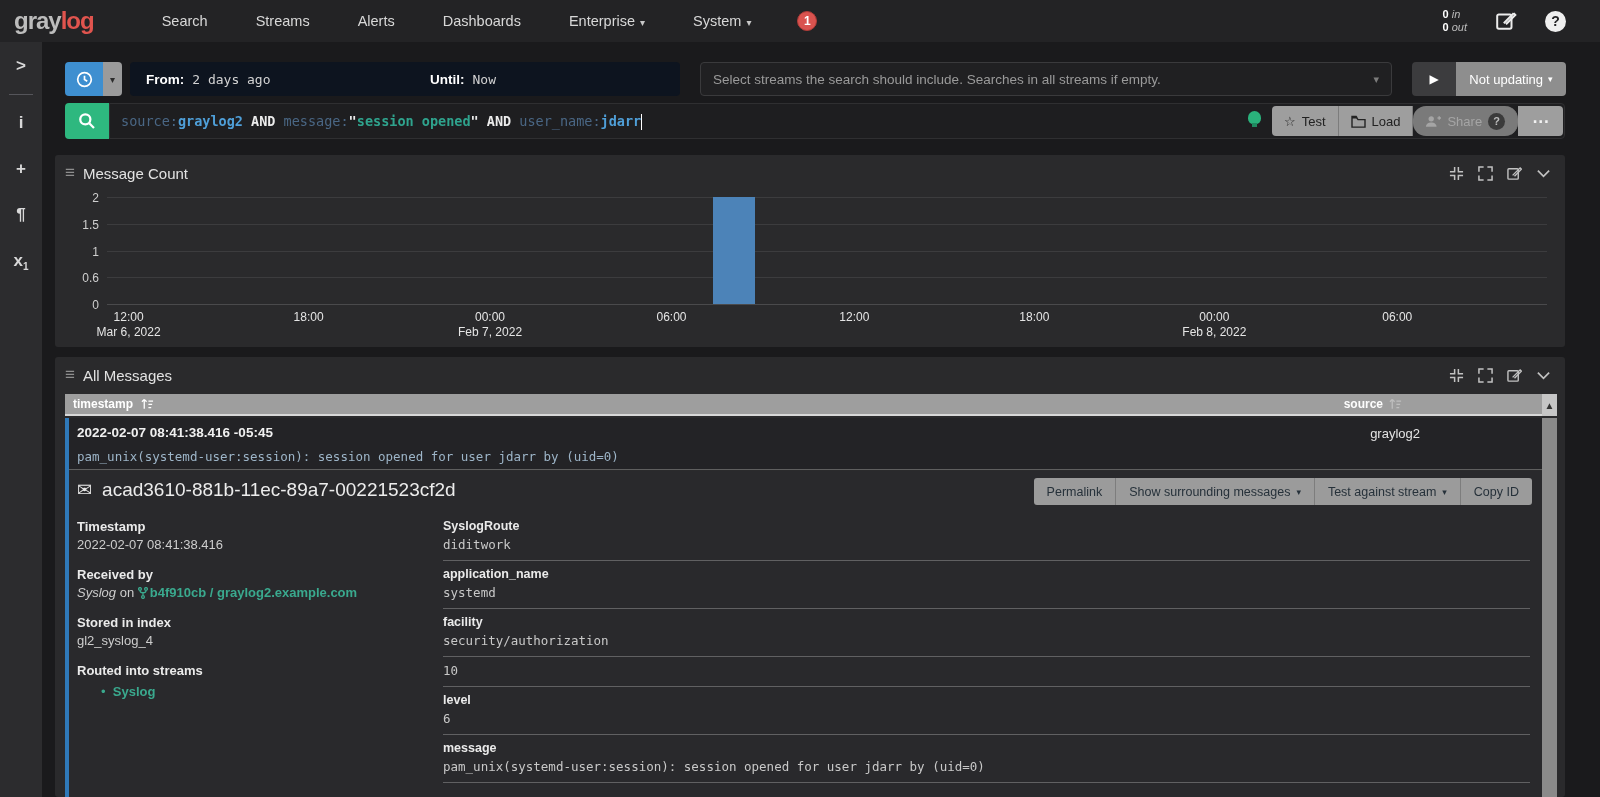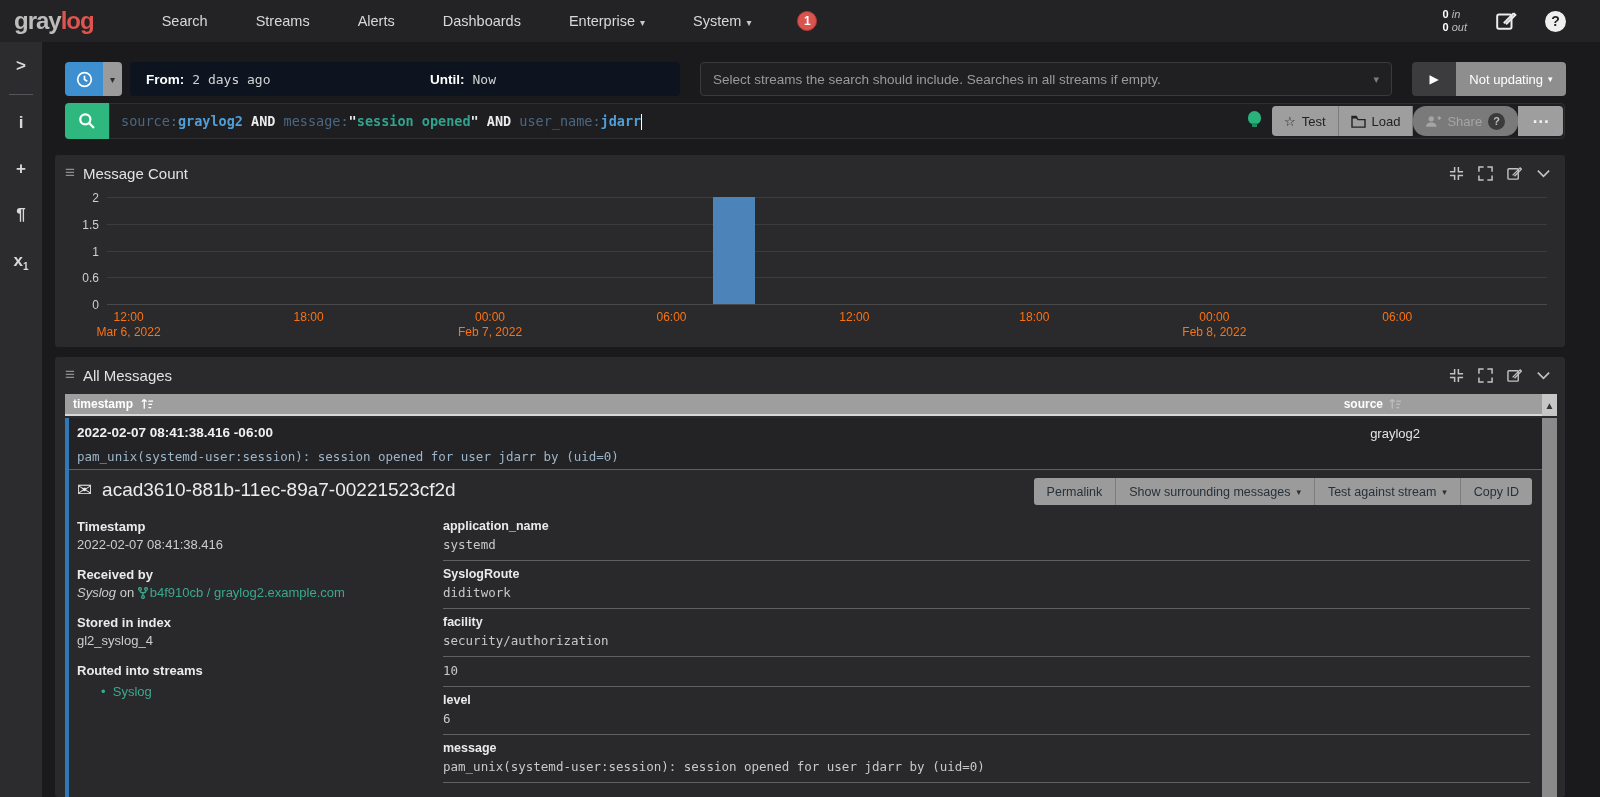--- a/index.html
+++ b/index.html
@@ -93,21 +93,21 @@
   .w-icon { color:#c2c2c2; cursor:pointer; width:15px; height:15px; }
 
   
   .y-axis { position:absolute; top:43px; left:0; width:44px; height:107px; }
   .y-label { position:absolute; right:0; transform:translateY(50%); font-size:12px; color:#cfcfcf; }
   .chart-plot { position:absolute; top:43px; left:52px; right:18px; height:107px; }
   .gridline { position:absolute; left:0; right:0; height:1px; background:#3c3c3e; }
   .gridline.base { background:#4a4a4c; }
   .bar { position:absolute; bottom:1px; background:#4c83b8; }
   .x-axis { position:absolute; top:155px; left:52px; right:18px; height:34px; }
-  .x-tick { position:absolute; transform:translateX(-50%); text-align:center; font-size:12px; color:#f97316; line-height:15px; }
+  .x-tick { position:absolute; transform:translateX(-50%); text-align:center; font-size:12px; color:#e5e5e5; line-height:15px; }
 
   
   .msg-table { position:absolute; left:10px; right:8px; top:37px; bottom:0; }
   .tbl-header { position:absolute; top:0; left:0; right:15px; height:22px; background:#9e9e9e;
     border-bottom:2px solid #d8d8d8; display:flex; align-items:center; }
   .th-ts { margin-left:8px; font-size:12px; font-weight:bold; color:#fff; display:flex; gap:8px; align-items:center; }
   .th-src { position:absolute; right:140px; font-size:12px; font-weight:bold; color:#fdfdfd; display:flex; gap:6px; align-items:center; }
   .sort-icon { width:13px; height:12px; }
   .sort-dim { opacity:.45; }
   .scroll-up { position:absolute; top:0; right:0; width:15px; height:22px; background:#c6c6c6;
@@ -126,21 +126,21 @@
   .detail-actions { position:absolute; top:7px; right:10px; height:27px; display:flex; border-radius:3px; overflow:hidden; font-size:12.5px; }
   .dbtn { background:#9b9b9b; color:#26313a; display:flex; align-items:center; gap:6px;
     padding:0 13px; border-right:1px solid #7d7d7d; cursor:pointer; }
   .dbtn:last-child { border-right:none; }
   .dbtn .caret { font-size:9px; }
 
   .meta-col { position:absolute; left:8px; top:48px; width:350px; font-size:13px; }
   .meta-entry { margin-bottom:15px; }
   .meta-label { font-weight:bold; color:#eaeaea; margin-bottom:3px; }
   .meta-value { color:#cdcdcd; }
-  .teal-link { color:#3aa98e; cursor:pointer; }
+  .teal-link { color:#3aa98e; cursor:pointer;font-weight:bold; }
   .fork-icon { display:inline-block; width:10px; height:12px; vertical-align:-2px; margin-right:2px; }
   .stream-list { margin:6px 0 0 24px; list-style:none; }
   .stream-list li:before { content:"\2022\00a0\00a0"; color:#3aa98e; }
 
   .fields-col { position:absolute; left:374px; right:12px; top:42px; }
   .field-row { padding:6px 0 8px 0; border-bottom:1px solid #606062; }
   .field-name { font-size:12.5px; font-weight:bold; color:#eaeaea; margin-bottom:4px; }
   .field-value { font-size:12.5px; color:#c8c8c8; }
 </style>
 </head>
@@ -346,21 +346,21 @@
         <svg class="sort-icon sort-dim" viewBox="0 0 14 12" fill="none" stroke="#e5e5e5" stroke-width="1.4">
             <path d="M3.5 11 V1 M3.5 1 L1 3.5 M3.5 1 L6 3.5 M8 3 h5 M8 6.5 h4 M8 10 h3"></path>
           </svg>
       </div>
     </div>
     <div class="scroll-up">▲</div>
     <div class="scrollbar"></div>
 
     <div class="row-stack">
       <div class="msg-row">
-        <span class="msg-ts">2022-02-07 08:41:38.416 -06:00</span>
+        <span class="msg-ts">2022-02-07 08:41:38.416 -05:45</span>
         <span class="msg-src">graylog2</span>
         <span class="msg-line mono">pam_unix(systemd-user:session): session opened for user jdarr by (uid=0)</span>
       </div>
 
       <div class="detail">
         <div class="detail-head">
           <span class="detail-env">✉</span>
           <span>acad3610-881b-11ec-89a7-00221523cf2d</span>
         </div>
         <div class="detail-actions">
@@ -403,28 +403,28 @@
           <div class="meta-entry">
             <div class="meta-label">Routed into streams</div>
             <ul class="stream-list">
                 <li><span class="teal-link">Syslog</span></li>
               </ul>
           </div>
         </div>
 
         <div class="fields-col">
           <div class="field-row">
+            <div class="field-name">SyslogRoute</div>
+            <div class="field-value mono">diditwork</div>
+          </div>
+          <div class="field-row">
             <div class="field-name">application_name</div>
             <div class="field-value mono">systemd</div>
           </div>
           <div class="field-row">
-            <div class="field-name">SyslogRoute</div>
-            <div class="field-value mono">diditwork</div>
-          </div>
-          <div class="field-row">
             <div class="field-name">facility</div>
             <div class="field-value mono">security/authorization</div>
           </div>
           <div class="field-row">
             <div class="field-value mono">10</div>
           </div>
           <div class="field-row">
             <div class="field-name">level</div>
             <div class="field-value mono">6</div>
           </div>

